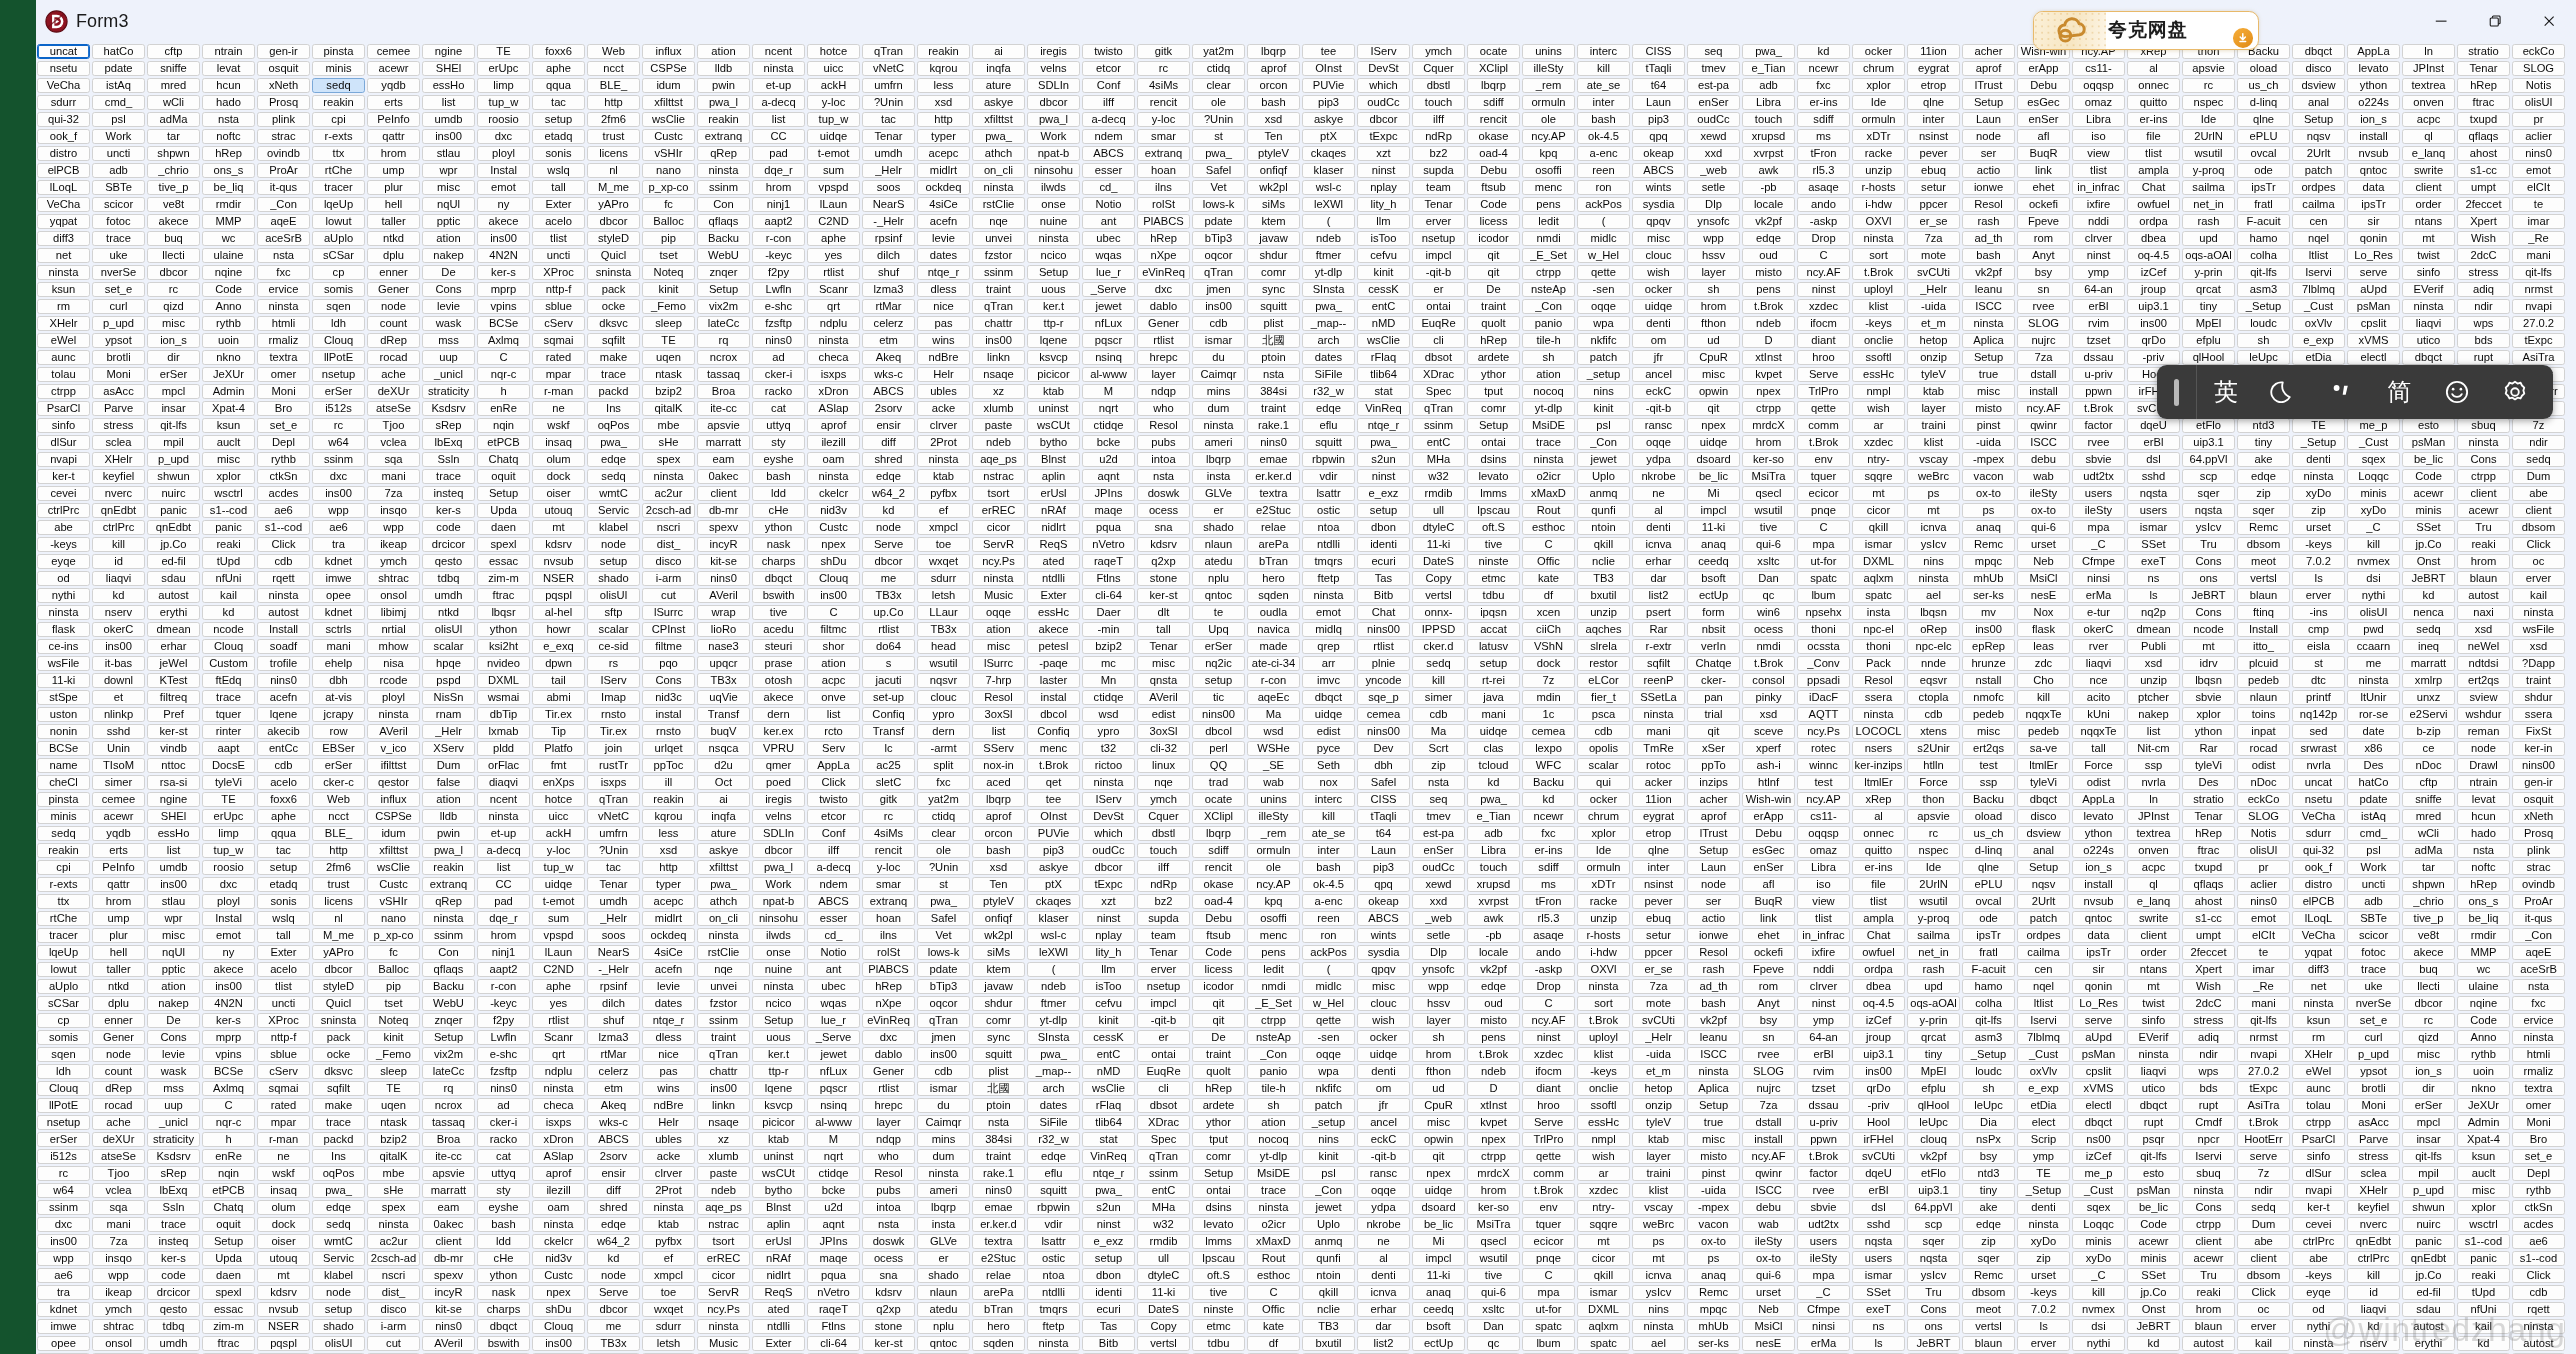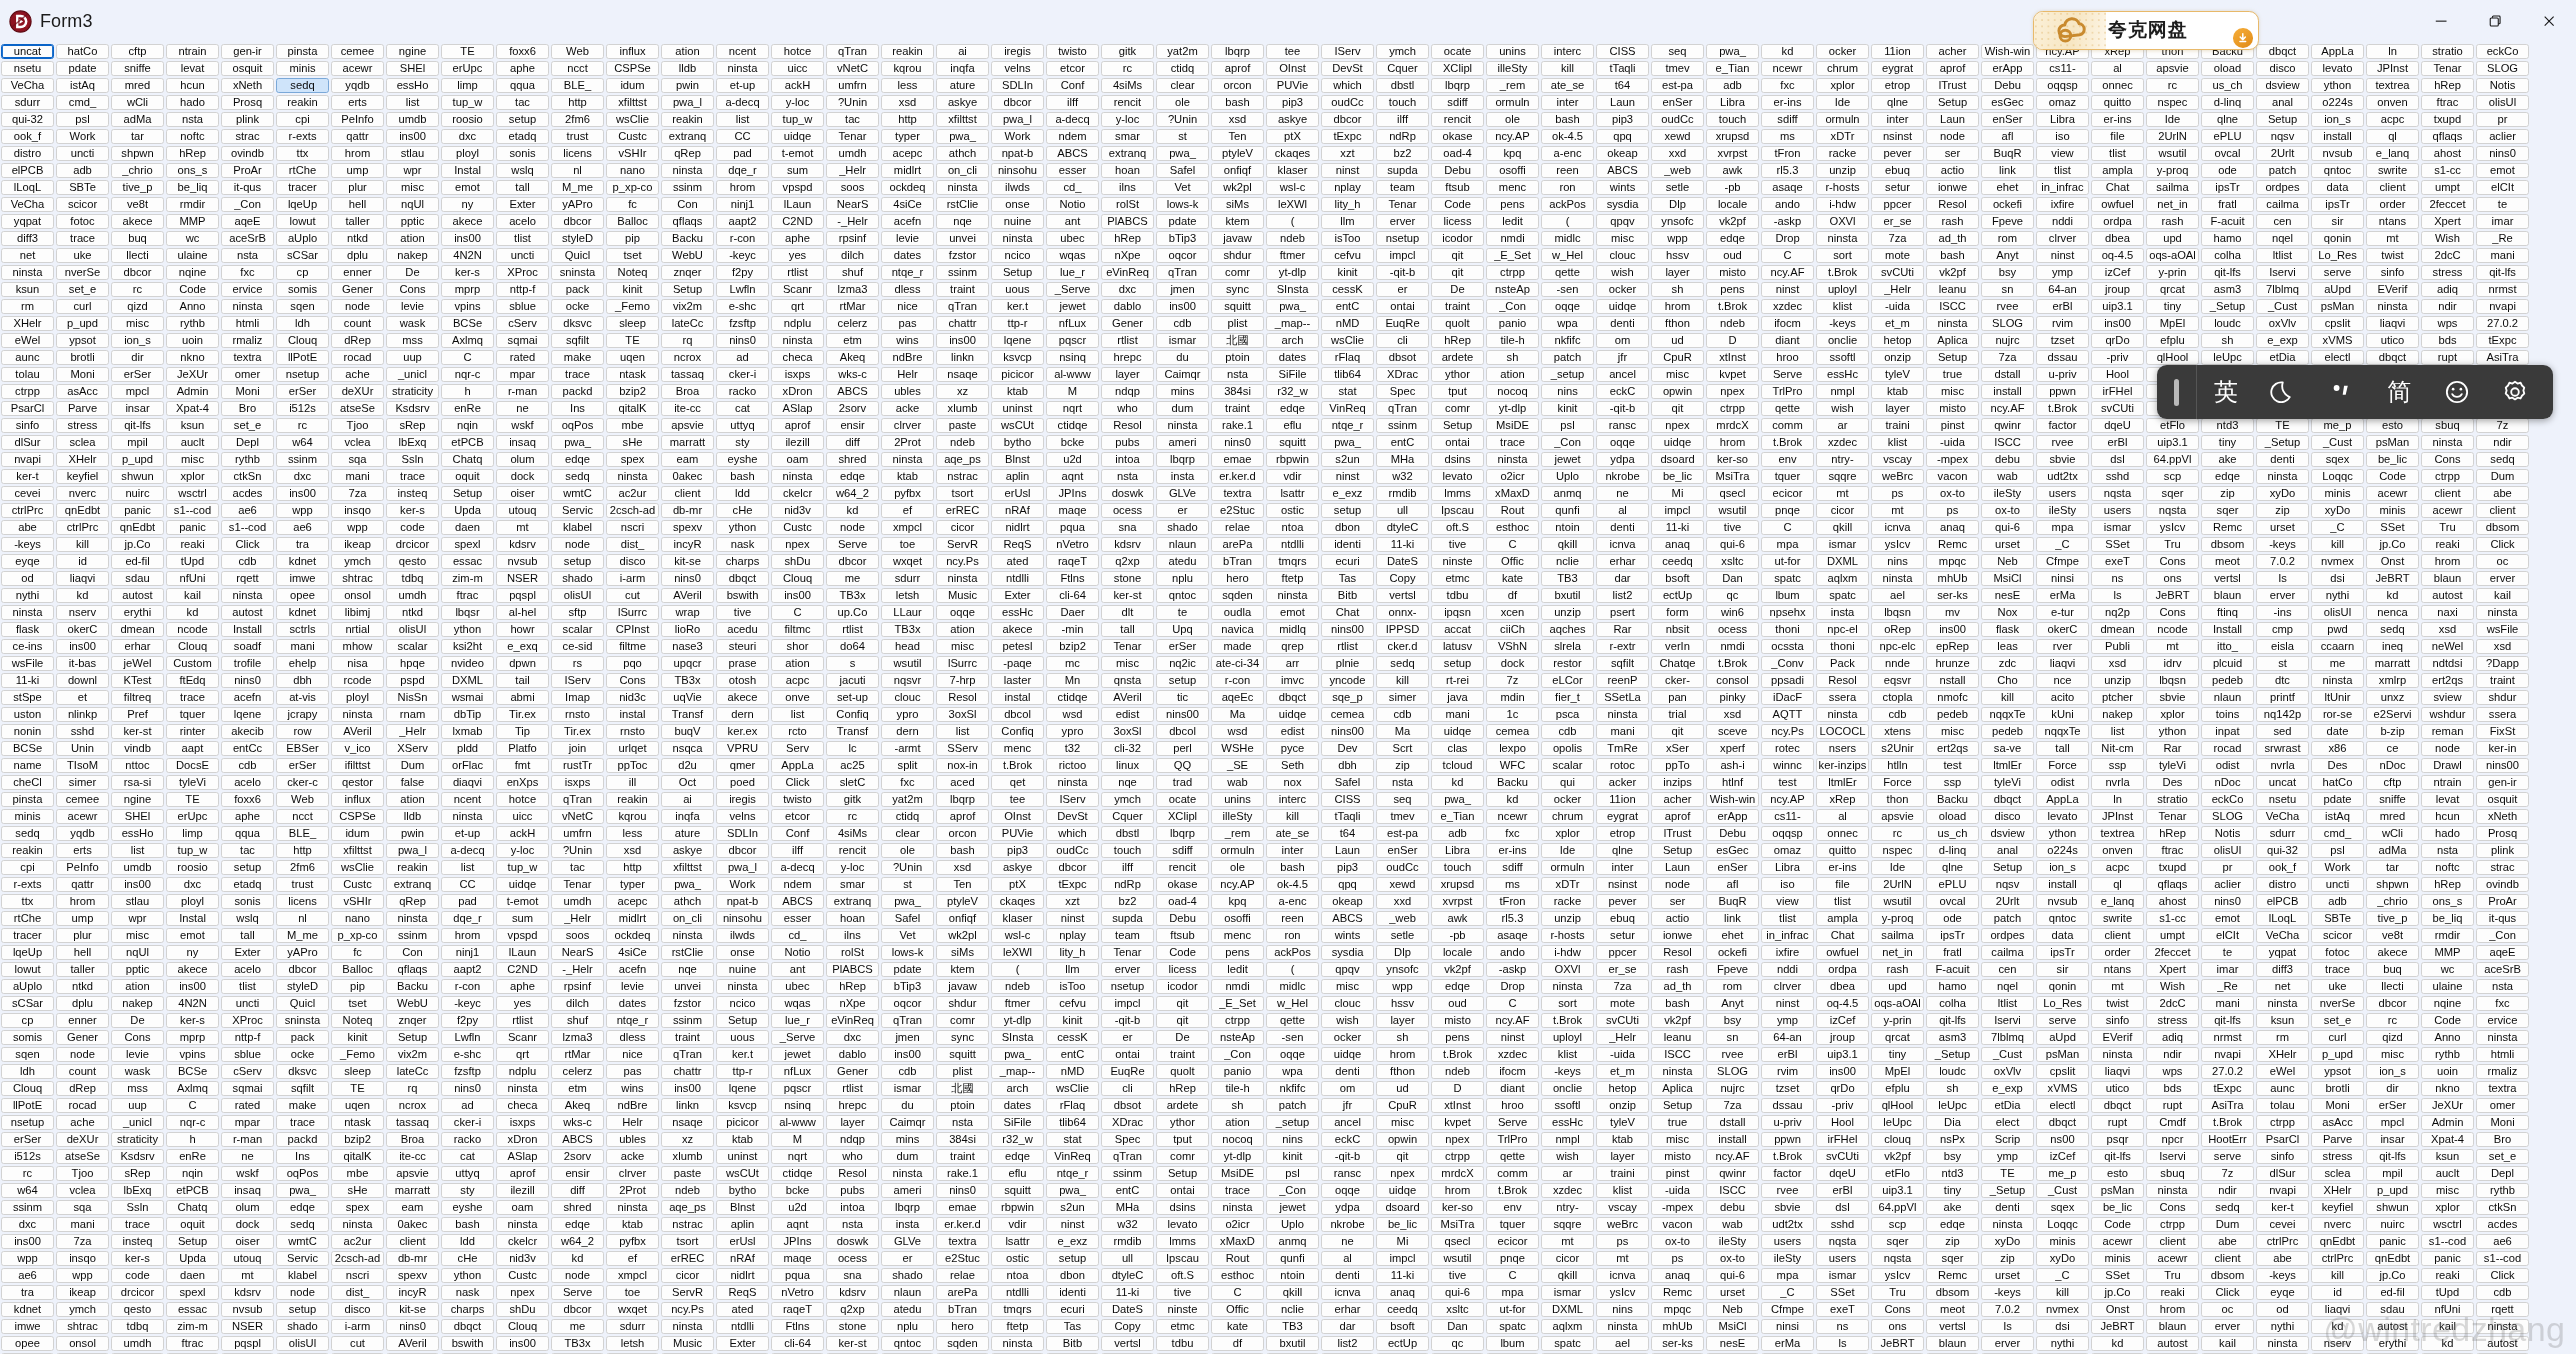--- a/index.html
+++ b/index.html
@@ -8,21 +8,21 @@
     width:2576px;height:1354px;overflow:hidden;
     background:#eef2fb;
     font-family:"Liberation Sans","DejaVu Sans",sans-serif;
     position:relative;
   }
 
   
   #window{
     position:absolute;inset:0;
     background:#14532d;
-    display:flex;flex-direction:column;
+    display:flex;flex-direction:column;padding-left:36px;
   }
 
   
   #titlebar{
     height:43px;flex:0 0 43px;
     background:#eef2fb;
     display:flex;align-items:center;
     position:relative;z-index:40;
   }
   #app-icon{

